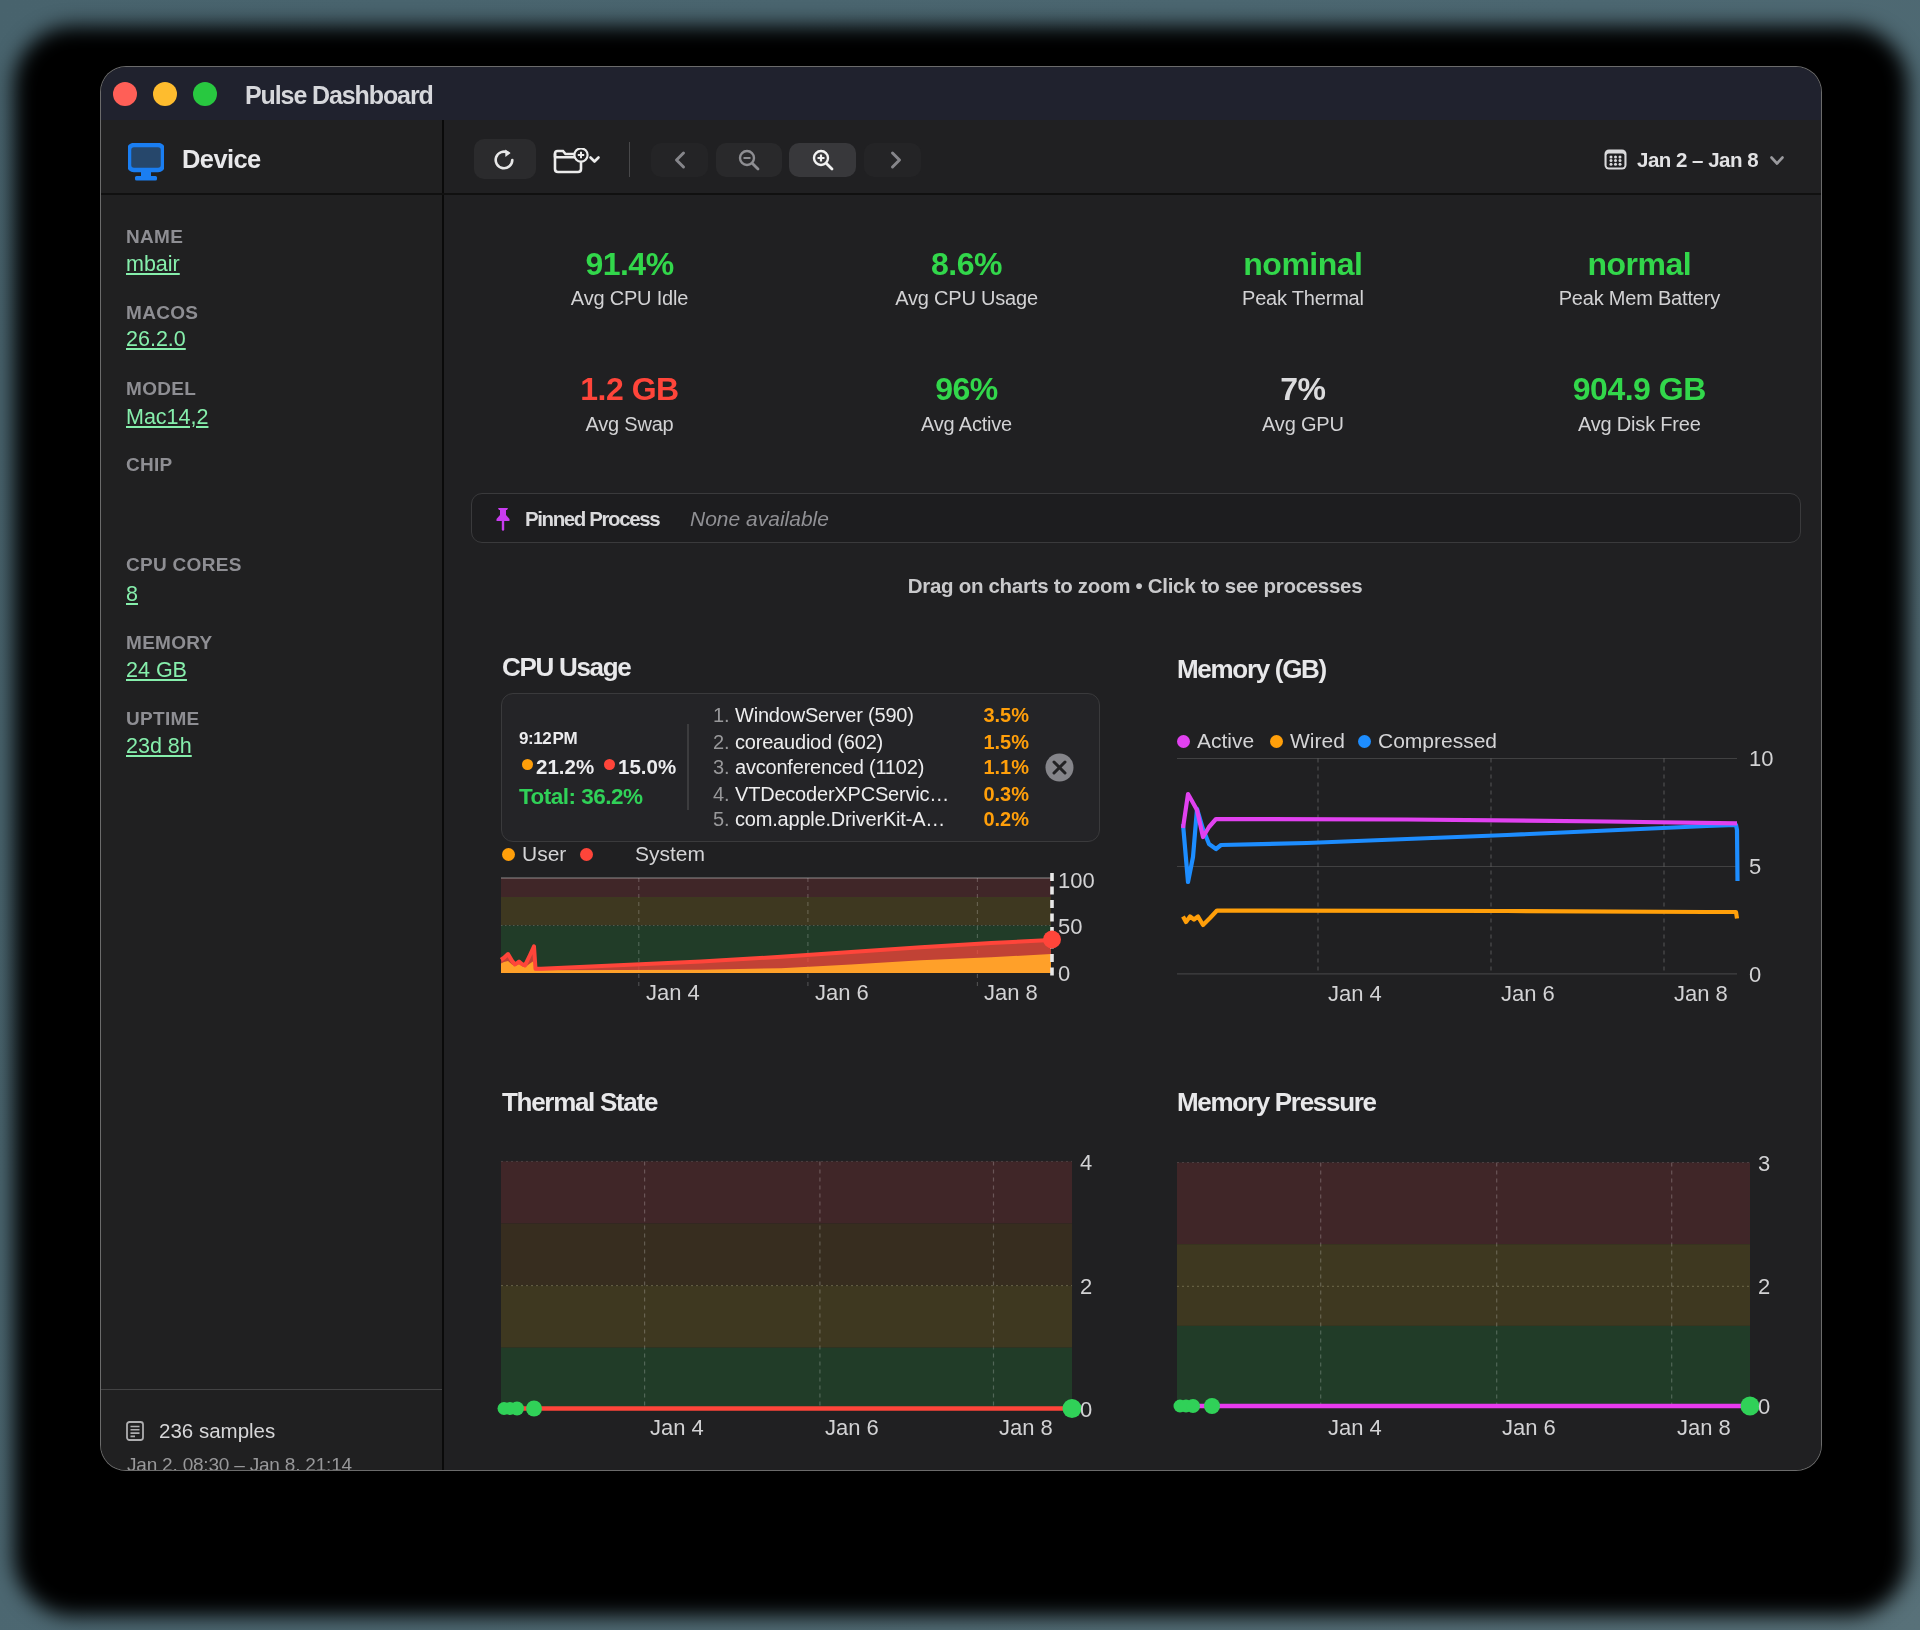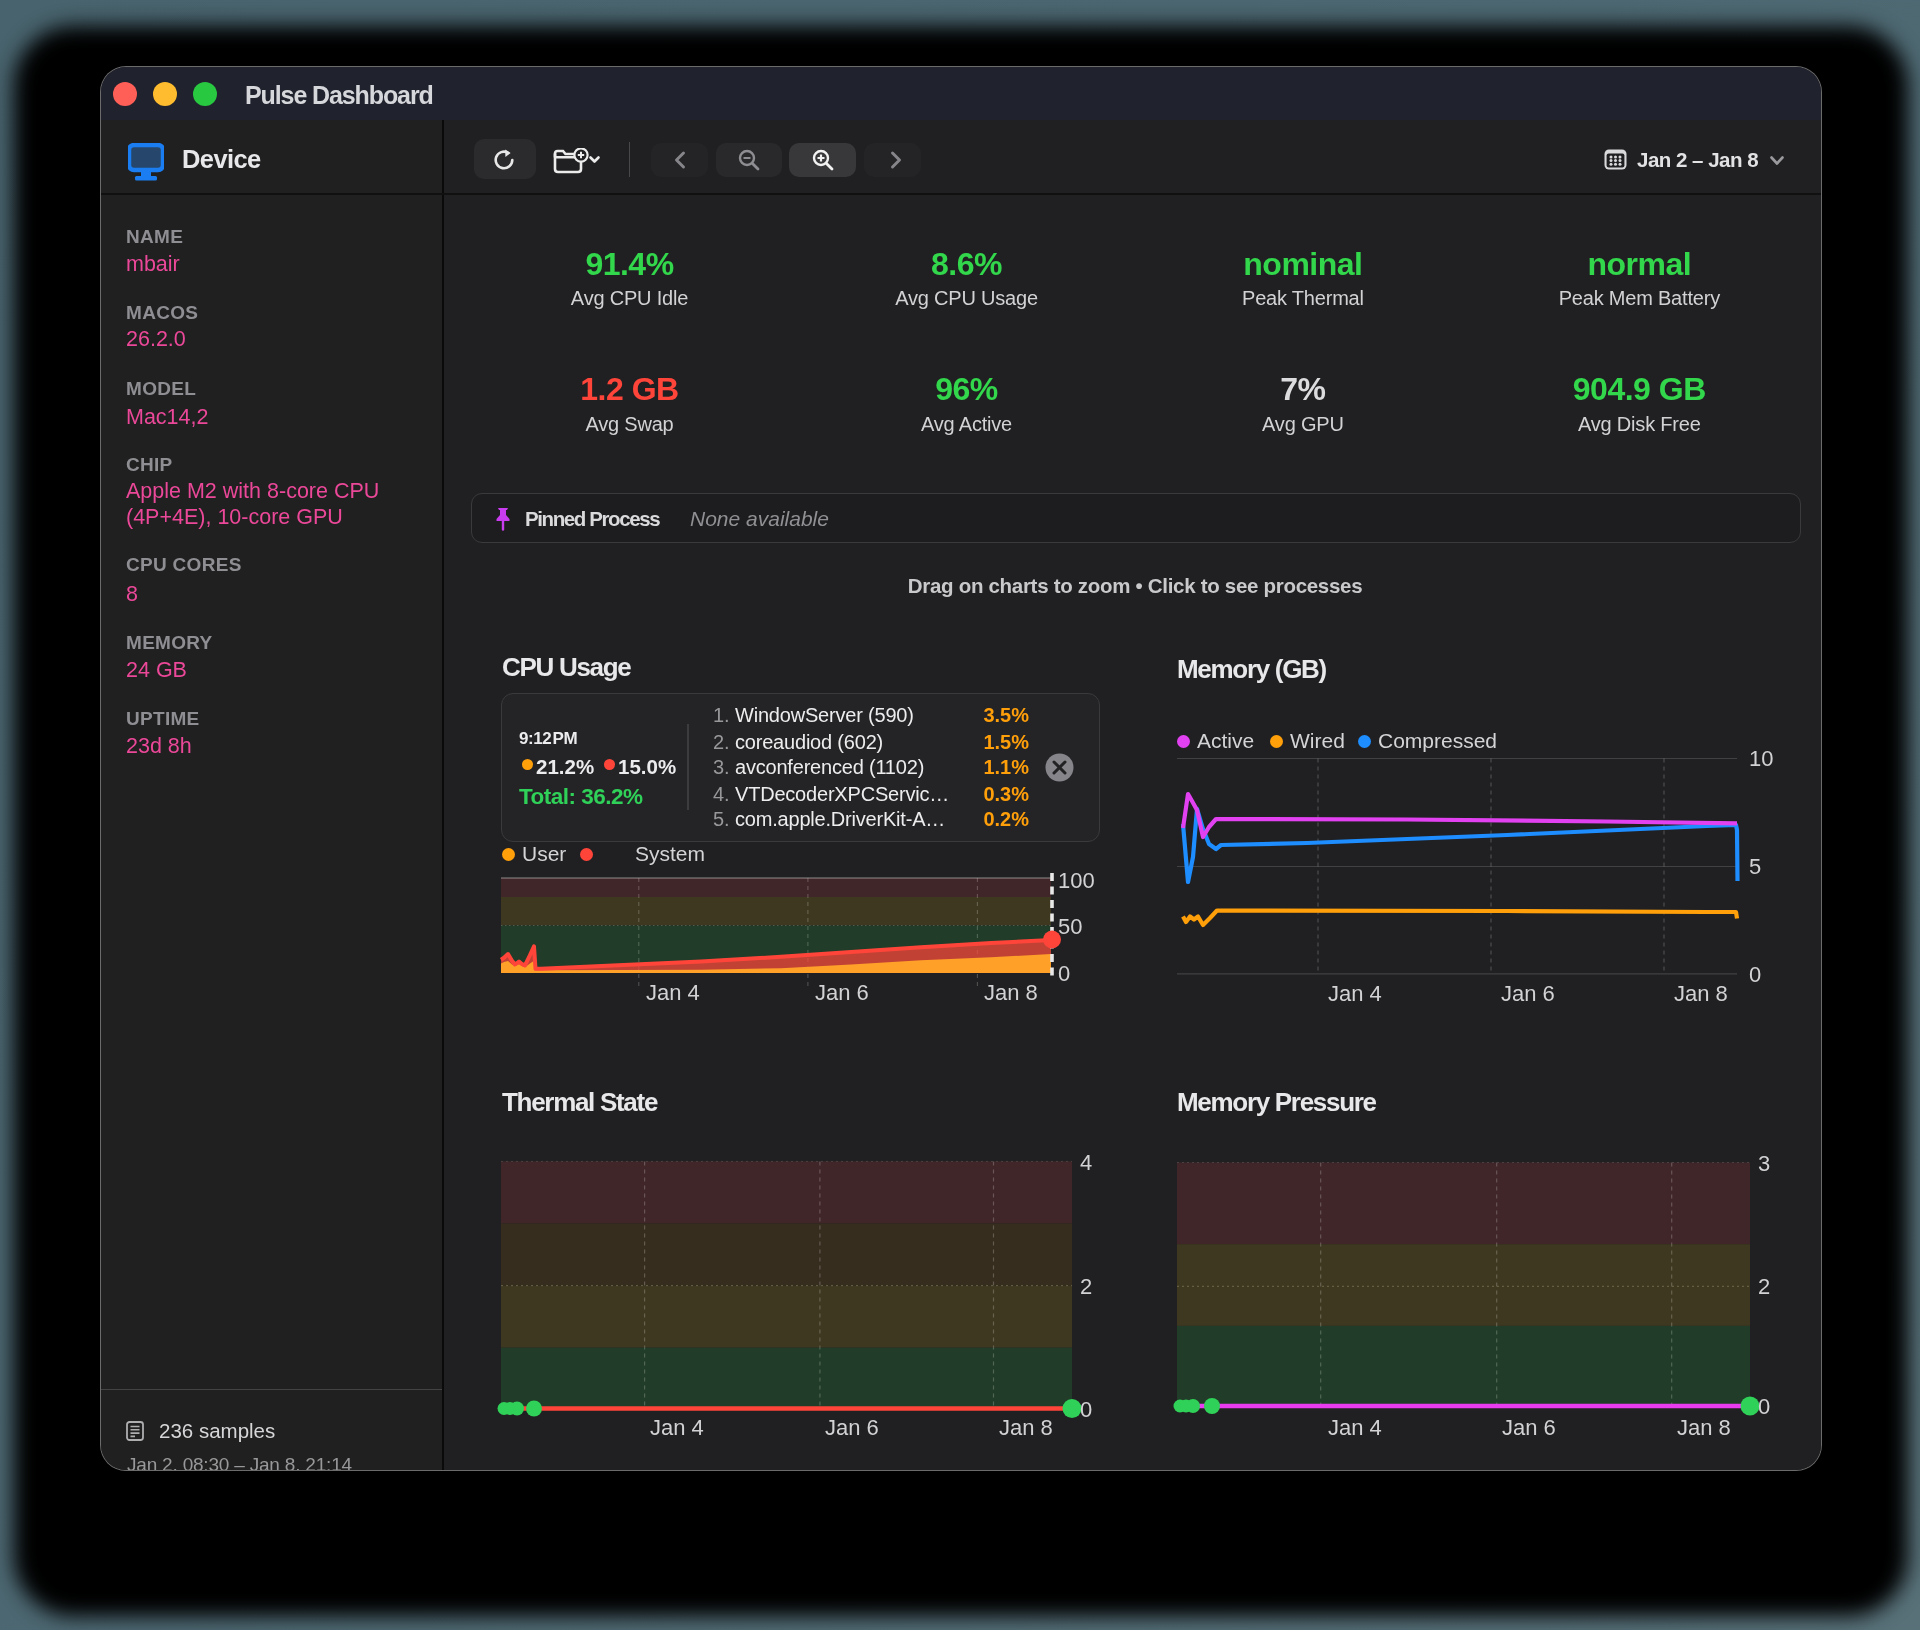--- a/index.html
+++ b/index.html
@@ -28,21 +28,21 @@
     position:absolute; left:144px; top:14px; font-size:25px; font-weight:700;
     color:#d6d7db; letter-spacing:-1.1px;
   }
   .sidebar { position:absolute; left:0; top:53px; width:341px; height:1381px; background:#202021; }
   .hdr-right { position:absolute; left:341px; top:53px; width:1381px; height:74px; background:#202022; }
   .vdiv { position:absolute; left:341px; top:53px; width:2px; height:1381px; background:#0a0a0a; }
   .hdiv { position:absolute; left:0; top:126px; width:100%; height:1.5px; background:#101010; }
   .content { position:absolute; left:343px; top:127.5px; width:1379px; height:1306px; background:#202022; }
 
   .sb-label { position:absolute; left:25px; font-size:19px; font-weight:700; color:#8e8e93; letter-spacing:0.3px; }
-  .sb-value { position:absolute; left:25px; font-size:21.5px; color:#ec4899; }
+  .sb-value { position:absolute; left:25px; font-size:21.5px; color:#86efac;text-decoration:underline; }
 
   .toolbtn { position:absolute; border-radius:10px; }
   .stat-val { position:absolute; font-size:32px; font-weight:700; letter-spacing:-0.5px; text-align:center; transform:translateX(-50%); white-space:nowrap; }
   .stat-lbl { position:absolute; font-size:20px; letter-spacing:-0.2px; color:#d2d2d4; text-align:center; transform:translateX(-50%); white-space:nowrap; }
 
   .pinned {
     position:absolute; left:370px; top:425.5px; width:1330px; height:50px;
     border:1.5px solid #3a3a3c; border-radius:11px; background:#1d1d1f;
   }
   .hint { position:absolute; top:507px; left:1034px; transform:translateX(-50%); font-size:20.5px; letter-spacing:-0.3px; color:#c9c9cb; font-weight:600;}
@@ -80,21 +80,20 @@
   </svg>
   <div class="abs" style="left:81px; top:78px; font-size:25.5px; font-weight:700; letter-spacing:-0.6px; color:#e8e8ea;">Device</div>
 
   <div class="sb-label" style="top:159px;">NAME</div>
   <div class="sb-value" style="top:185px;">mbair</div>
   <div class="sb-label" style="top:235px;">MACOS</div>
   <div class="sb-value" style="top:260px;">26.2.0</div>
   <div class="sb-label" style="top:311px;">MODEL</div>
   <div class="sb-value" style="top:338px;">Mac14,2</div>
   <div class="sb-label" style="top:387px;">CHIP</div>
-  <div class="sb-value" style="top:411px; width:290px; line-height:26.3px;">Apple M2 with 8-core CPU (4P+4E), 10-core GPU</div>
   <div class="sb-label" style="top:487px;">CPU CORES</div>
   <div class="sb-value" style="top:515px;">8</div>
   <div class="sb-label" style="top:565px;">MEMORY</div>
   <div class="sb-value" style="top:591px;">24 GB</div>
   <div class="sb-label" style="top:641px;">UPTIME</div>
   <div class="sb-value" style="top:667px;">23d 8h</div>
 
   <div class="abs" style="left:0; top:1322px; width:341px; height:1px; background:rgba(255,255,255,0.16);"></div>
   <svg class="abs" style="left:25px; top:1354px;" width="18" height="20" viewBox="0 0 18 20">
     <rect x="1" y="1" width="16" height="18" rx="2.5" fill="none" stroke="#aeaeb0" stroke-width="1.8"></rect>

